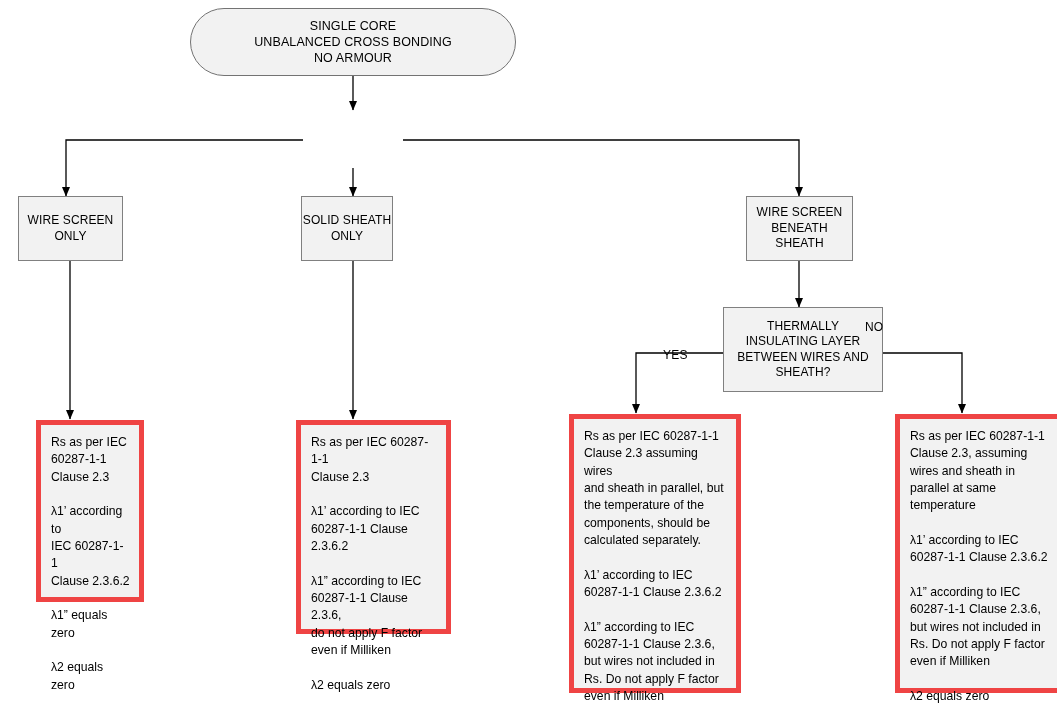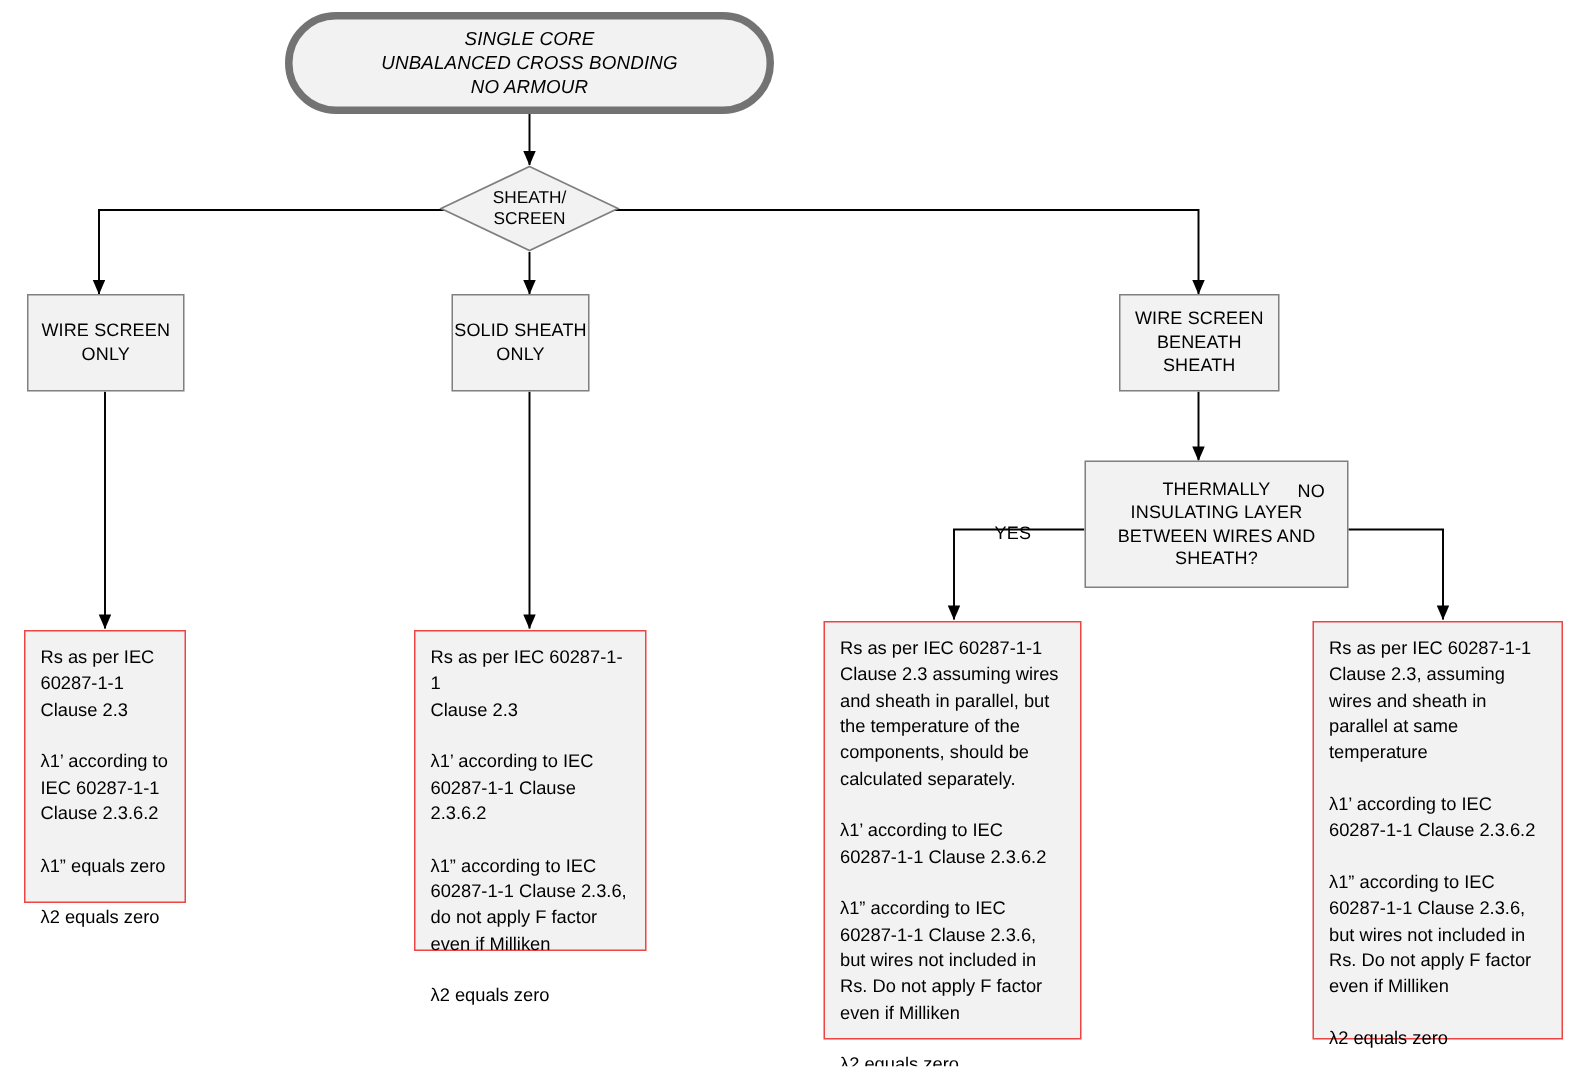--- a/index.html
+++ b/index.html
@@ -33,24 +33,23 @@
     border: 1px solid #808080;
     display: flex;
     align-items: center;
     justify-content: center;
     text-align: center;
     line-height: 1.28;
   }
   .terminal {
     border-radius: 40px;
     background: #f2f2f2;
-    border: 5px solid #737373;
+    border: 1px solid #737373;
     font-size: 12.5px;
     letter-spacing: 0.1px;
-    font-style: italic;
   }
   .rect-label {
     font-size: 12px;
     letter-spacing: 0.1px;
   }
   .diamond-wrap {
     position: absolute;
   }
   .diamond-shape {
     position: absolute;
@@ -67,26 +66,27 @@
     align-items: center;
     justify-content: center;
     text-align: center;
     font-size: 11.5px;
     line-height: 1.25;
   }
   .textbox {
     position: absolute;
     box-sizing: border-box;
     background: #f2f2f2;
-    border: 1px solid #ef4444;
+    border: 5px solid #ef4444;
     font-size: 12.2px;
     line-height: 1.42;
     padding: 9px 9px 9px 10px;
     text-align: left;
     white-space: pre-line;
+    margin-left: 20px;
   }
   .edge-label {
     position: absolute;
     font-size: 12px;
     letter-spacing: 0.2px;
   }
   .nl {
     white-space: pre-line;
   }
 </style>
@@ -120,45 +120,38 @@
       <path d="M875,353 L962,353 L962,413" marker-end="url(#arrow)"></path>
     </g>
   </svg>
 
   <div class="node terminal nl" style="left:190px; top:8px; width:326px; height:68px;">
     <span>SINGLE CORE
 UNBALANCED CROSS BONDING
 NO ARMOUR</span>
   </div>
 
-  <div class="diamond-wrap" style="left:293px; top:110px; width:120px; height:58px;">
-    <svg class="diamond-shape" width="120" height="58" viewBox="0 0 120 58">
-      <polygon points="60,1 119,29 60,57 1,29" fill="#f2f2f2" stroke="#808080" stroke-width="1.2"></polygon>
-    </svg>
-    <div class="diamond-text nl">SHEATH/
-SCREEN</div>
-  </div>
 
   <div class="node rect-label nl" style="left:18px; top:196px; width:105px; height:65px;">
     <span>WIRE SCREEN
 ONLY</span>
   </div>
 
   <div class="node rect-label nl" style="left:301px; top:196px; width:92px; height:65px;">
     <span>SOLID SHEATH
 ONLY</span>
   </div>
 
   <div class="node rect-label nl" style="left:746px; top:196px; width:107px; height:65px;">
     <span>WIRE SCREEN
 BENEATH
 SHEATH</span>
   </div>
 
-  <div class="node rect-label nl" style="left:723px; top:307px; width:176px; height:85px;text-align:center;">
+  <div class="node rect-label nl" style="left:723px; top:307px; width:160px; height:85px;text-align:center;">
     <span>THERMALLY
 INSULATING LAYER
 BETWEEN WIRES AND
 SHEATH?</span>
   </div>
 
   <div class="edge-label" style="left:663px; top:320px;margin-top:28px;">YES</div>
   <div class="edge-label" style="left:865px; top:320px;">NO</div>
 
   <div class="textbox" style="left:16px; top:420px; width:108px; height:182px;">Rs as per IEC

